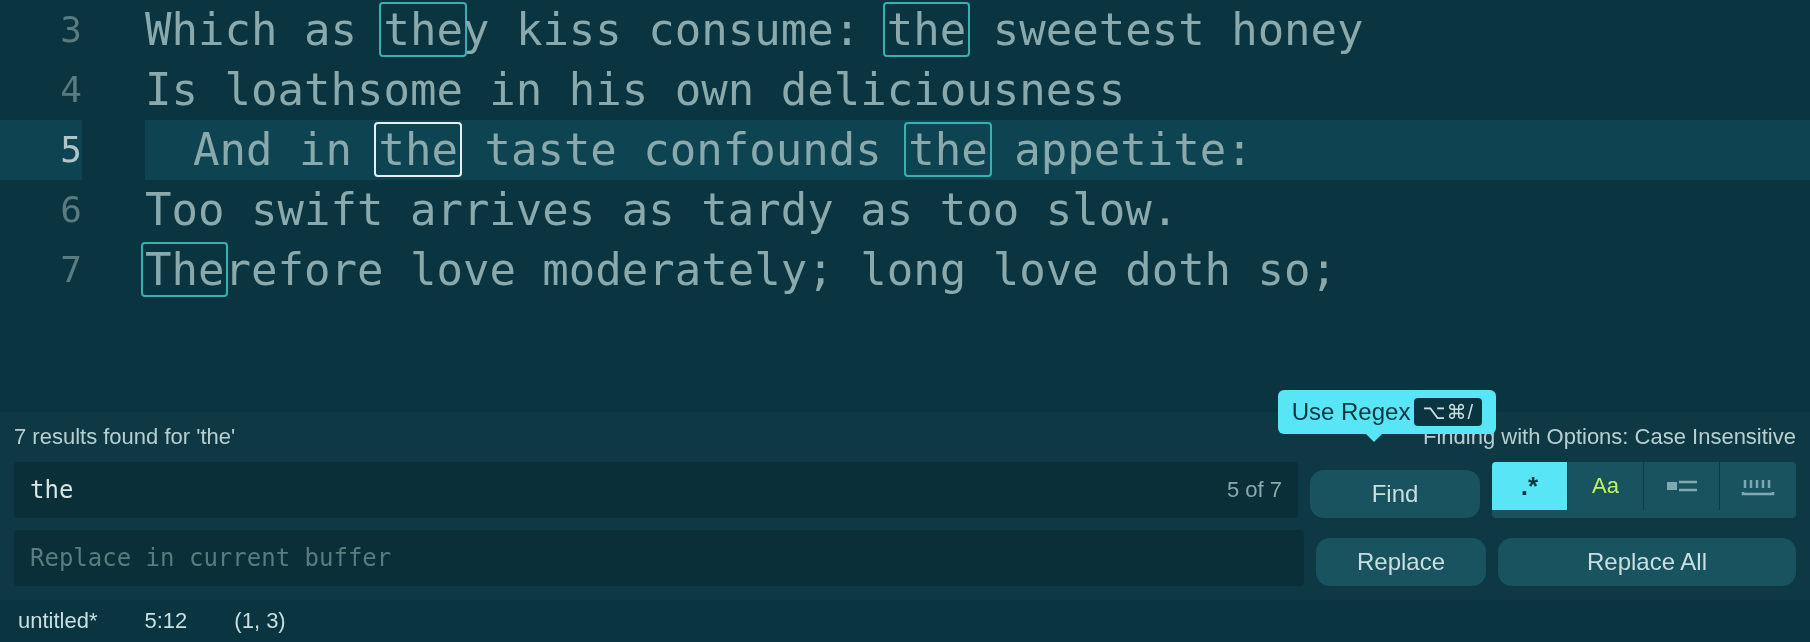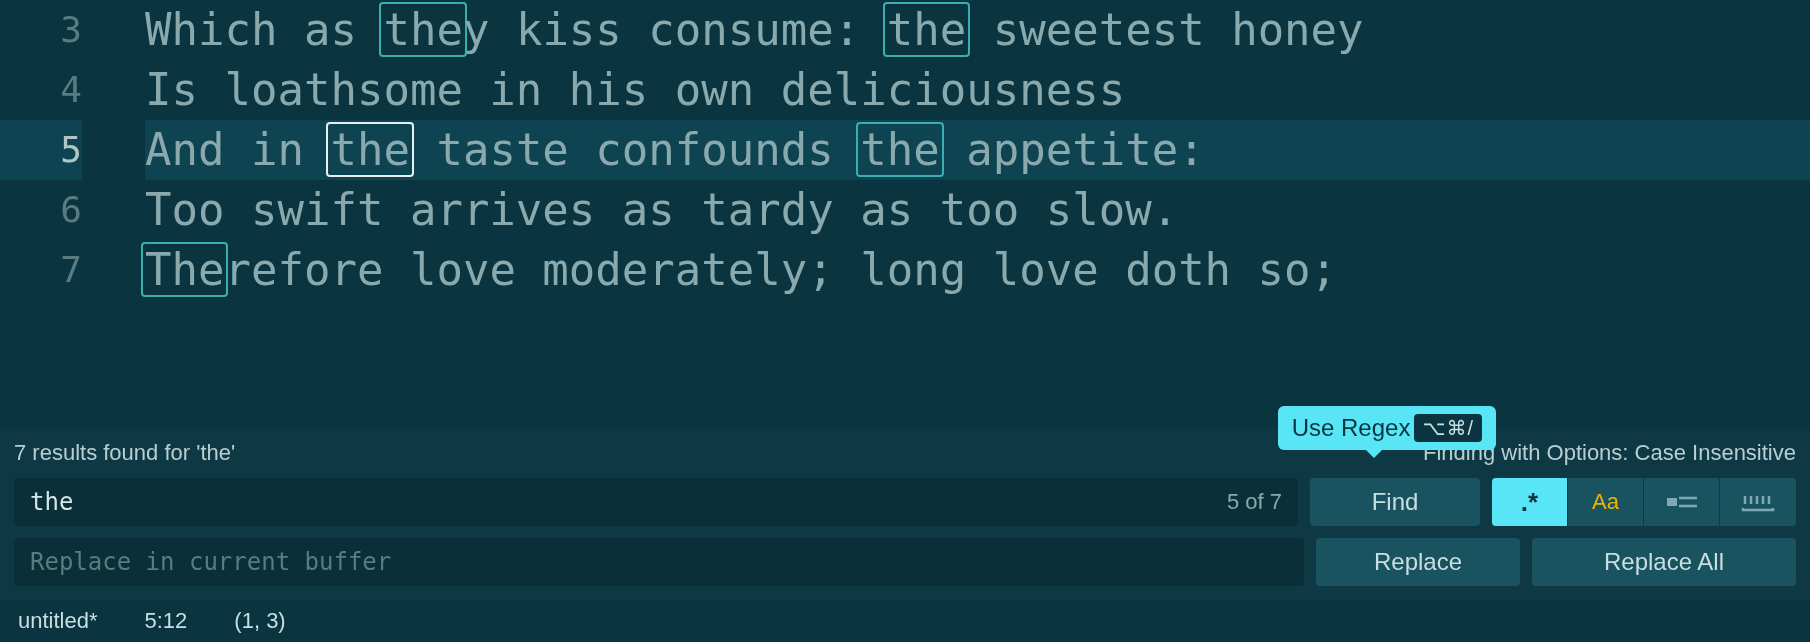--- a/index.html
+++ b/index.html
@@ -45,20 +45,21 @@
       line-height: 60px;
       color: #8aa9ad;
       padding-left: 45px;
     }
     .code-line {
       height: 60px;
       white-space: pre;
     }
     .code-line.active {
       background: #0e4452;
+      padding-left: 48px;
     }
     .hl {
       border: 2px solid #3aafaf;
       border-radius: 4px;
       padding: 0px 2px;
       margin: 0 -4px;
     }
     .hl.current {
       border: 2px solid #e8f0ef;
     }
@@ -112,49 +113,50 @@
     }
     .find-count {
       color: #8aa9ad;
       font-family: -apple-system, BlinkMacSystemFont, sans-serif;
       font-size: 22px;
     }
     .btn {
       background: #1a5360;
       color: #c8dfe1;
       border: none;
-      border-radius: 4px;
+      border-radius: 14px;
       padding: 10px 28px;
       font-family: -apple-system, BlinkMacSystemFont, sans-serif;
       font-size: 24px;
       cursor: pointer;
       display: flex;
       align-items: center;
       justify-content: center;
+      margin-top: 8px;
     }
     .btn-find {
       width: 170px;
     }
     .btn-replace {
-      width: 204px;
+      width: 170px;
     }
     .btn-replace-all {
       flex: 1;
     }
     .toggle-group {
       display: flex;
       gap: 0;
       background: #1a5360;
       border-radius: 4px;
       overflow: hidden;
     }
     .toggle-btn {
       background: #1a5360;
       border: none;
-      color: #eab308;
+      color: #bef264;
       width: 76px;
       height: 48px;
       cursor: pointer;
       display: flex;
       align-items: center;
       justify-content: center;
       font-size: 22px;
       border-right: 1px solid #0e3944;
     }
     .toggle-btn:last-child {

